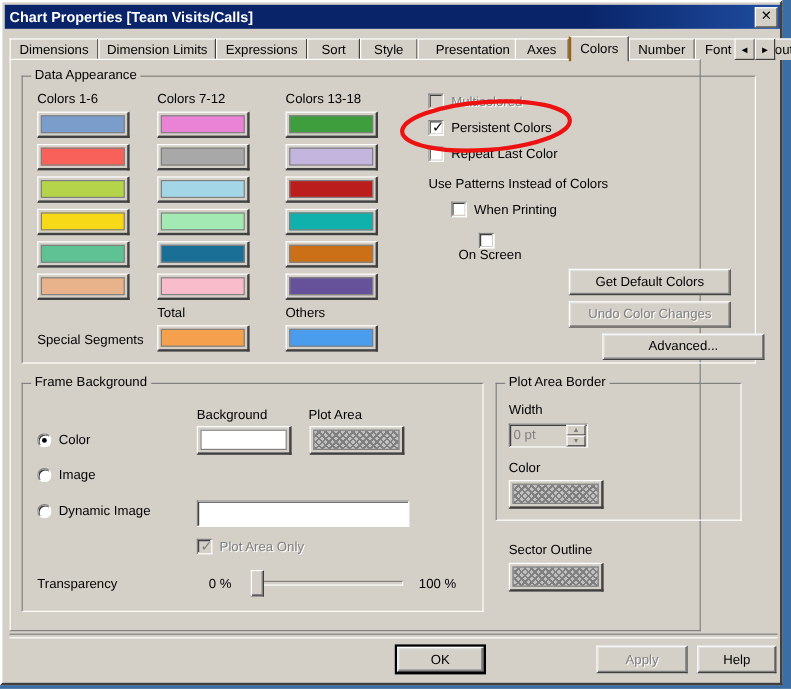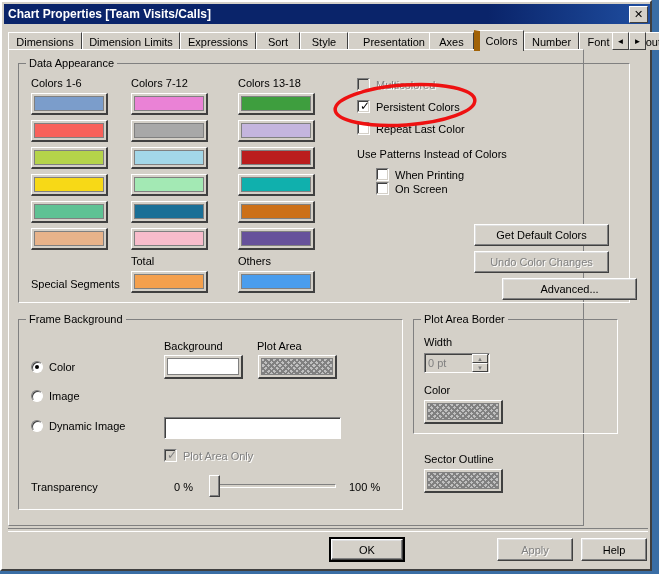--- a/index.html
+++ b/index.html
@@ -45,21 +45,21 @@
     position:absolute;top:2px;height:18px;
     background:#d4d0c8;
     border-top:1px solid #ffffff;border-left:1px solid #ffffff;
     border-right:1px solid #404040;
     display:flex;align-items:center;justify-content:center;
     padding:0 5px;box-sizing:border-box;white-space:nowrap;
     font-size:11px;cursor:pointer;
   }
   .tab.active{
     top:0;height:21px;background:#d4d0c8;z-index:5;
-    border-top:1px solid #ffffff;border-left:6px solid #a16207;
+    border-top:1px solid #ffffff;border-left:2px solid #a16207;
     border-right:1px solid #404040;border-bottom:none;
     font-weight:normal;
   }
   .tabarrow{
     position:absolute;top:2px;width:17px;height:18px;background:#d4d0c8;
     border-top:1px solid #ffffff;border-left:1px solid #ffffff;
     border-right:1px solid #404040;border-bottom:1px solid #404040;
     display:flex;align-items:center;justify-content:center;
     font-size:8px;cursor:pointer;box-sizing:border-box;
   }
@@ -305,21 +305,21 @@
       <span class="chkbox"></span>
       <span class="ctext">Repeat Last Color</span>
     </div>
 
     <div class="lbl" style="left:348px;top:98px;">Use Patterns Instead of Colors</div>
 
     <div class="chk" style="left:367px;top:118px;">
       <span class="chkbox"></span>
       <span class="ctext">When Printing</span>
     </div>
-    <div class="chk" style="left:367px;top:132px;">
+    <div class="chk" style="left:367px;top:144px;flex-direction:column;">
       <span class="chkbox"></span>
       <span class="ctext">On Screen</span>
     </div>
 
     <div class="btn" style="left:465px;top:174px;width:135px;height:22px;">Get Default Colors</div>
     <div class="btn dis" style="left:465px;top:201px;width:135px;height:22px;">Undo Color Changes</div>
     <div class="btn" style="left:465px;top:228px;width:135px;height:22px;margin-left:28px;">Advanced...</div>
 
     <div class="group" style="left:9px;top:269px;width:385px;height:191px;">
       <span class="glabel">Frame Background</span>

